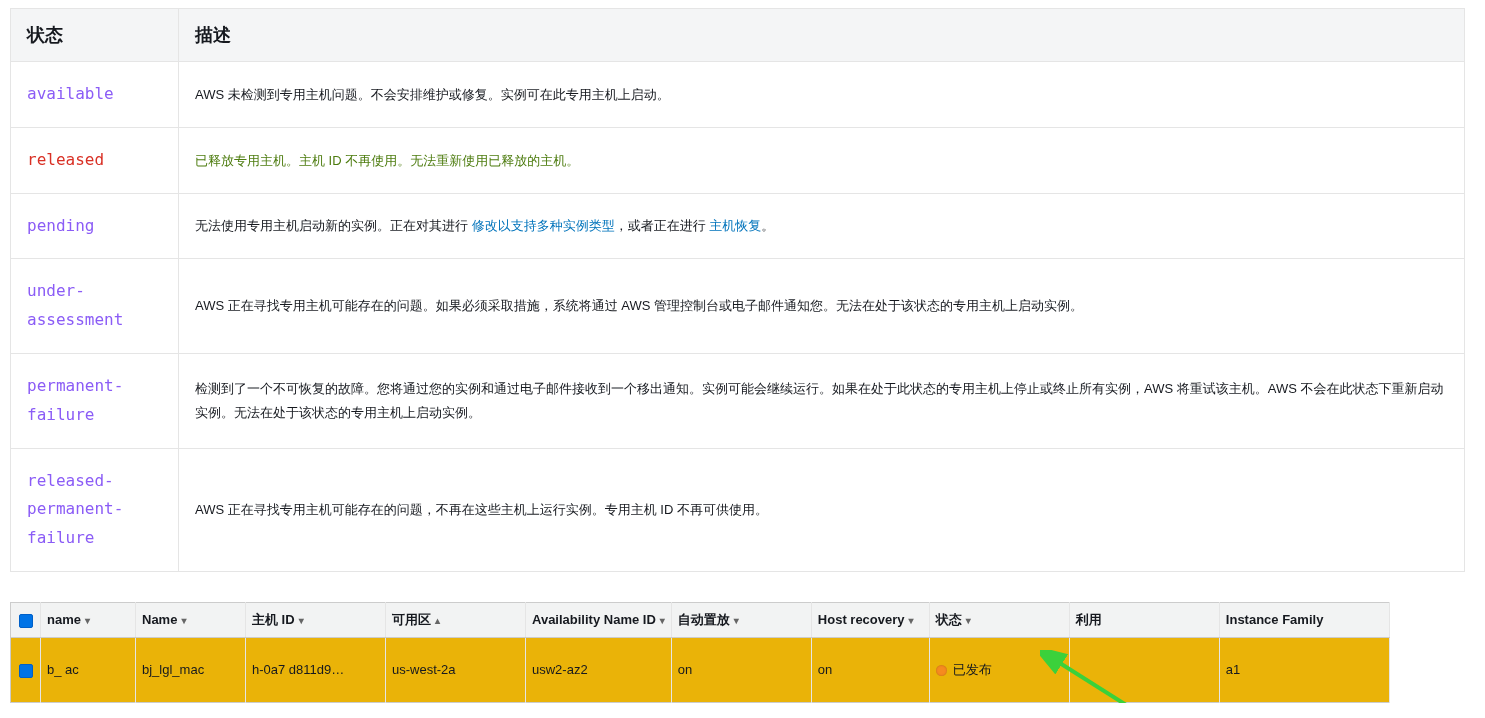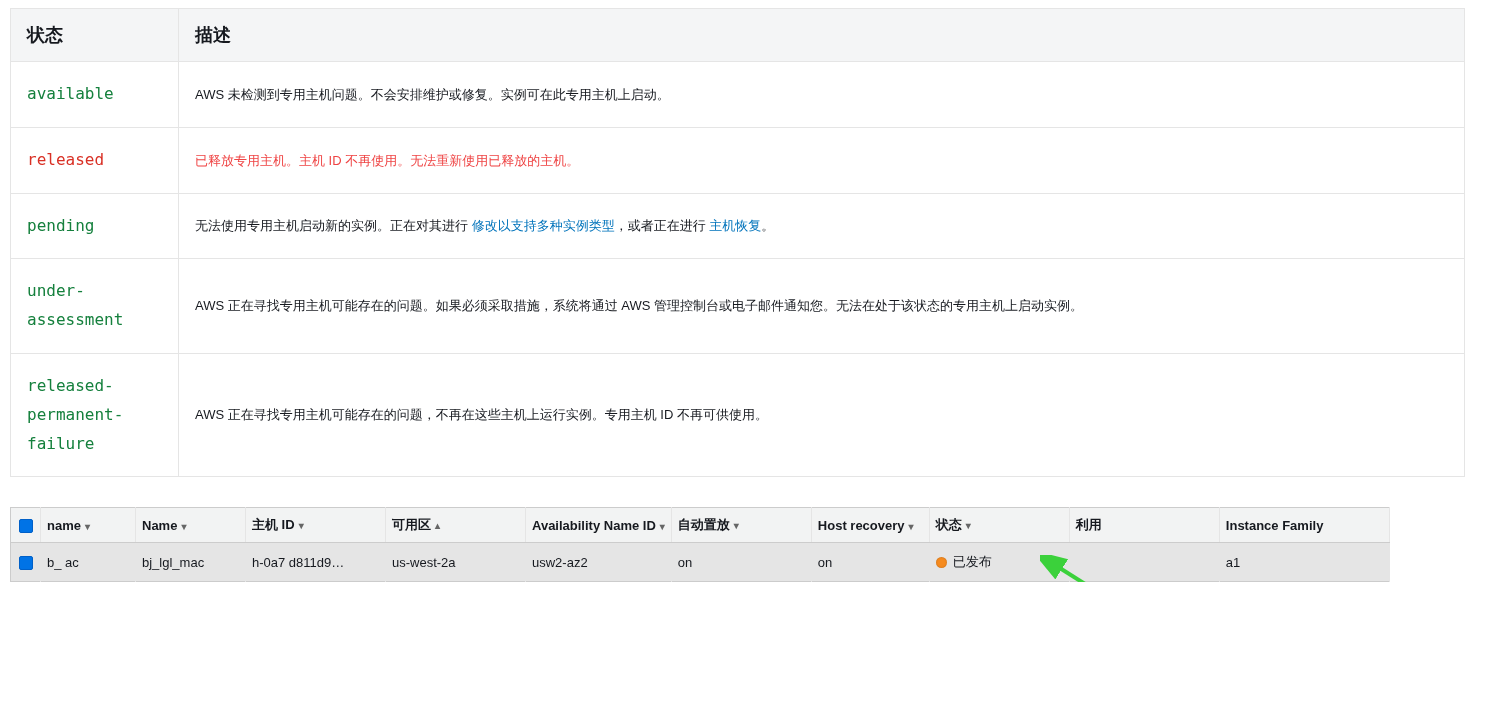--- a/index.html
+++ b/index.html
@@ -1,30 +1,30 @@
 <!DOCTYPE html>
 <html><head>
   <meta charset="utf-8">
   <style>
     * { box-sizing: border-box; margin: 0; padding: 0; }
     body { font-family: -apple-system, BlinkMacSystemFont, "Segoe UI", Arial, "Microsoft YaHei", sans-serif; background: #fff; color: #16191f; width: 1485px; }
     
     .status-table { width: 1455px; margin: 8px 10px 30px 10px; border-collapse: collapse; border: 1px solid #e5e5e5; }
     .status-table th { text-align: left; background: #f4f5f6; padding: 14px 16px; font-size: 18px; font-weight: 600; border: 1px solid #e5e5e5; }
     .status-table td { padding: 18px 16px; font-size: 13px; vertical-align: middle; border: 1px solid #e5e5e5; line-height: 1.8; }
-    .status-table td.code { font-family: Consolas, Monaco, monospace; font-size: 16px; color: #15803d; vertical-align: middle; }
+    .status-table td.code { font-family: Consolas, Monaco, monospace; font-size: 16px; color: #8b5cf6; vertical-align: middle; }
     .status-table .col-state { width: 168px; }
-    .red-row td { color: #ef4444; }
+    .red-row td { color: #4d7c0f; }
     .red-row td.code { color: #d93025; }
     a.lk { color: #0073bb; text-decoration: none; }
     
     .grid-wrap { margin: 0 10px; }
-    .grid { width: 1380px; border-collapse: collapse; background: #e5e5e5; border: 1px solid #ccc; font-size: 13px; }
+    .grid { width: 1380px; border-collapse: collapse; background: #eab308; border: 1px solid #ccc; font-size: 13px; }
     .grid th { background: #f2f3f3; text-align: left; padding: 8px 6px; border-bottom: 1px solid #ccc; border-right: 1px solid #e5e5e5; font-weight: 700; color: #16191f; position: relative; white-space: nowrap; }
-    .grid td { padding: 10px 6px; border-right: 1px solid #e5e5e5; color: #16191f; white-space: nowrap; }
+    .grid td { padding: 23px 6px; border-right: 1px solid #e5e5e5; color: #16191f; white-space: nowrap; }
     .grid th.cb, .grid td.cb { width: 30px; text-align: center; }
     .chk { display:inline-block; width:14px; height:14px; background:#0073e6; border:1px solid #0060c8; vertical-align:middle; border-radius:2px; }
     .sort-caret { font-size: 10px; color: #666; margin-left: 4px; }
     .dot-orange { display:inline-block; width:11px; height:11px; border-radius:50%; background:#f68b1f; margin-right:6px; vertical-align:middle; box-shadow: inset 0 0 2px rgba(0,0,0,.25);}
     
     .arrow-svg { position:absolute; pointer-events:none; }
   </style>
 </head>
 <body>
 
@@ -50,20 +50,24 @@
     </tr>
     <tr>
       <td class="code">pending</td>
       <td>
         <span>无法使用专用主机启动新的实例。正在对其进行 </span><a class="lk">修改以支持多种实例类型</a><span>，或者正在进行 </span><a class="lk">主机恢复</a><span>。</span>
       </td>
     </tr>
     <tr>
       <td class="code">under-assessment</td>
       <td>AWS 正在寻找专用主机可能存在的问题。如果必须采取措施，系统将通过 AWS 管理控制台或电子邮件通知您。无法在处于该状态的专用主机上启动实例。</td>
+    </tr>
+    <tr>
+      <td class="code">permanent-failure</td>
+      <td>检测到了一个不可恢复的故障。您将通过您的实例和通过电子邮件接收到一个移出通知。实例可能会继续运行。如果在处于此状态的专用主机上停止或终止所有实例，AWS 将重试该主机。AWS 不会在此状态下重新启动实例。无法在处于该状态的专用主机上启动实例。</td>
     </tr>
     <tr>
       <td class="code">released-permanent-failure</td>
       <td>AWS 正在寻找专用主机可能存在的问题，不再在这些主机上运行实例。专用主机 ID 不再可供使用。</td>
     </tr>
   </tbody>
 </table>
 
 <div class="grid-wrap" style="position:relative;">
 <table class="grid">

